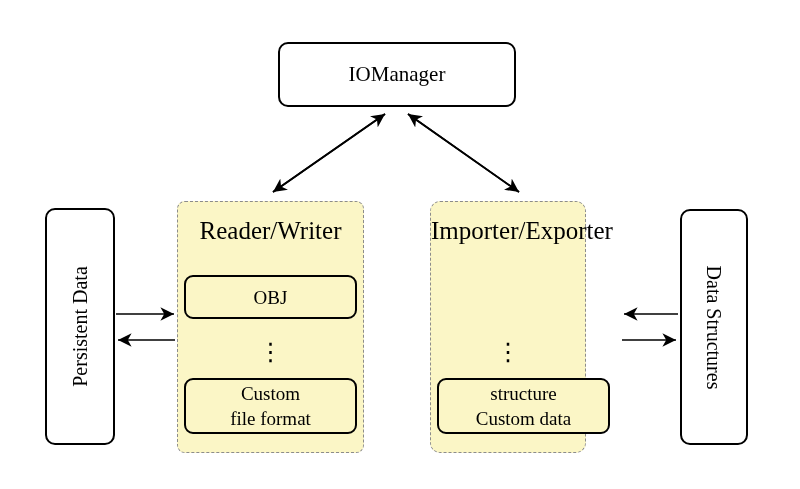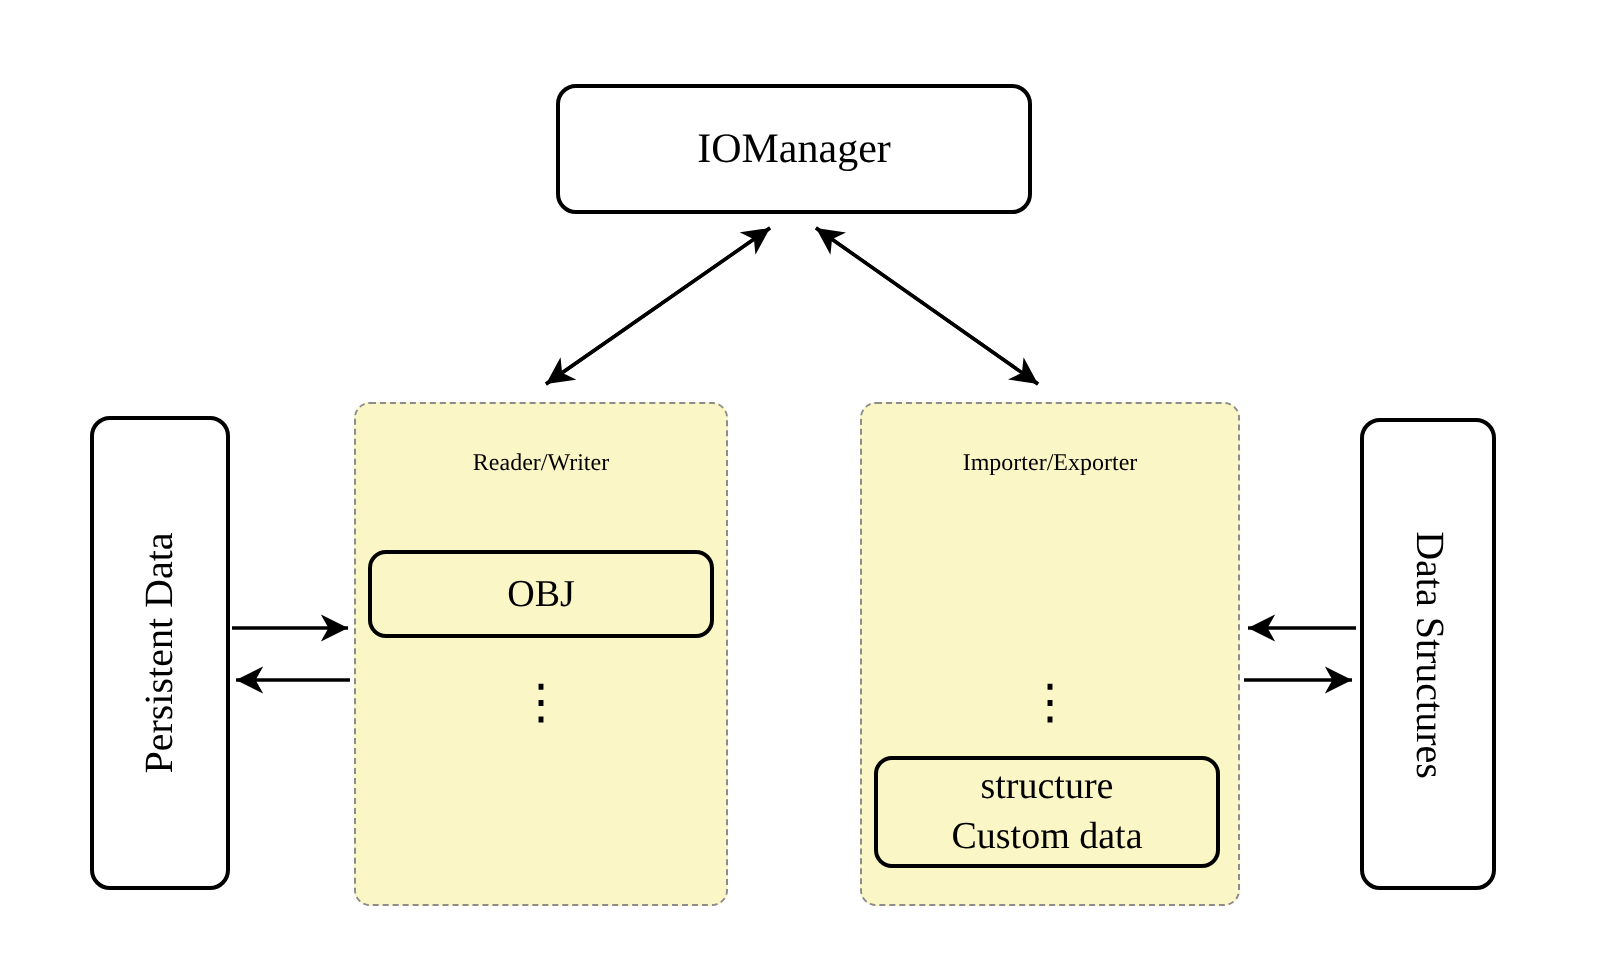--- a/index.html
+++ b/index.html
@@ -59,27 +59,27 @@
 
   .panel {
     position: absolute;
     top: 201px;
     height: 252px;
     background: var(--panel-fill);
     border: 1.5px dashed var(--panel-border);
     border-radius: 8px;
   }
   .panel-left  { left: 177px; width: 187px; }
-  .panel-right { left: 430px; width: 190px; }
+  .panel-right { left: 430px; width: 156px; border-radius: 10px; }
   .panel-title {
     position: absolute;
     top: 16px; left: 0;
     width: 100%;
     text-align: center;
-    font-size: 12px;
+    font-size: 25px;
     line-height: 26px;
     white-space: nowrap;
   }
   .inner-box {
     position: absolute;
     background: var(--panel-fill);
     border: 2px solid var(--line);
     border-radius: 9px;
     display: flex;
     flex-direction: column;
@@ -144,20 +144,24 @@
   <div class="node node-side node-datastruct">
     <span class="rot-cw">Data Structures</span>
   </div>
 
   <div class="panel panel-left">
     <div class="panel-title">Reader/Writer</div>
     <div class="inner-box inner-top">
       <span>OBJ</span>
     </div>
     <div class="dots">⋮</div>
+    <div class="inner-box inner-bottom">
+      <span>Custom</span>
+      <span>file format</span>
+    </div>
   </div>
 
   <div class="panel panel-right">
     <div class="panel-title">Importer/Exporter</div>
     <div class="dots">⋮</div>
     <div class="inner-box inner-bottom">
       <span>structure</span>
       <span>Custom data</span>
     </div>
   </div>

